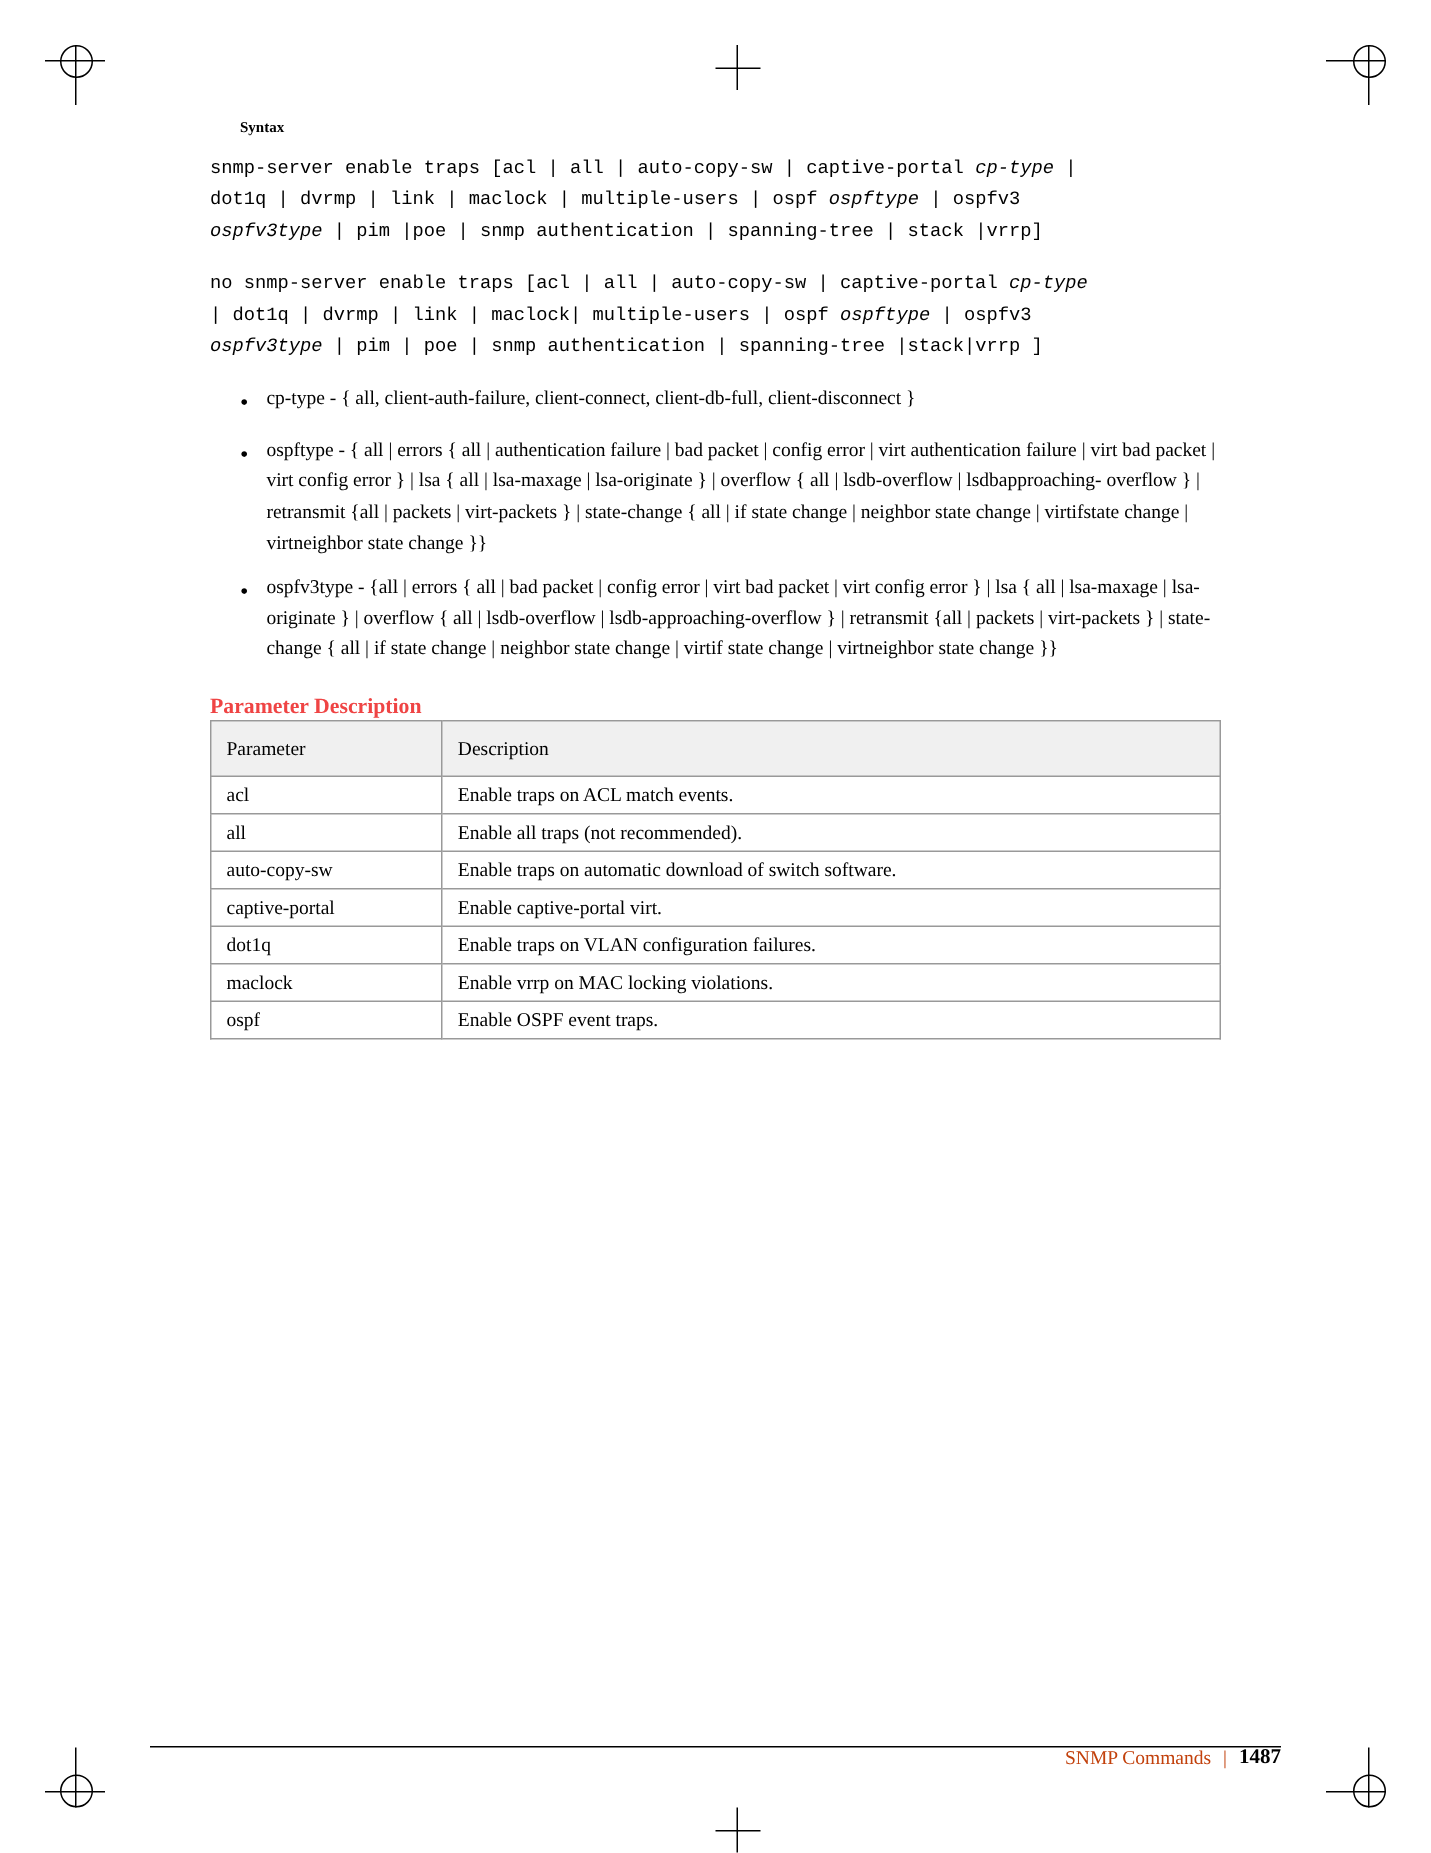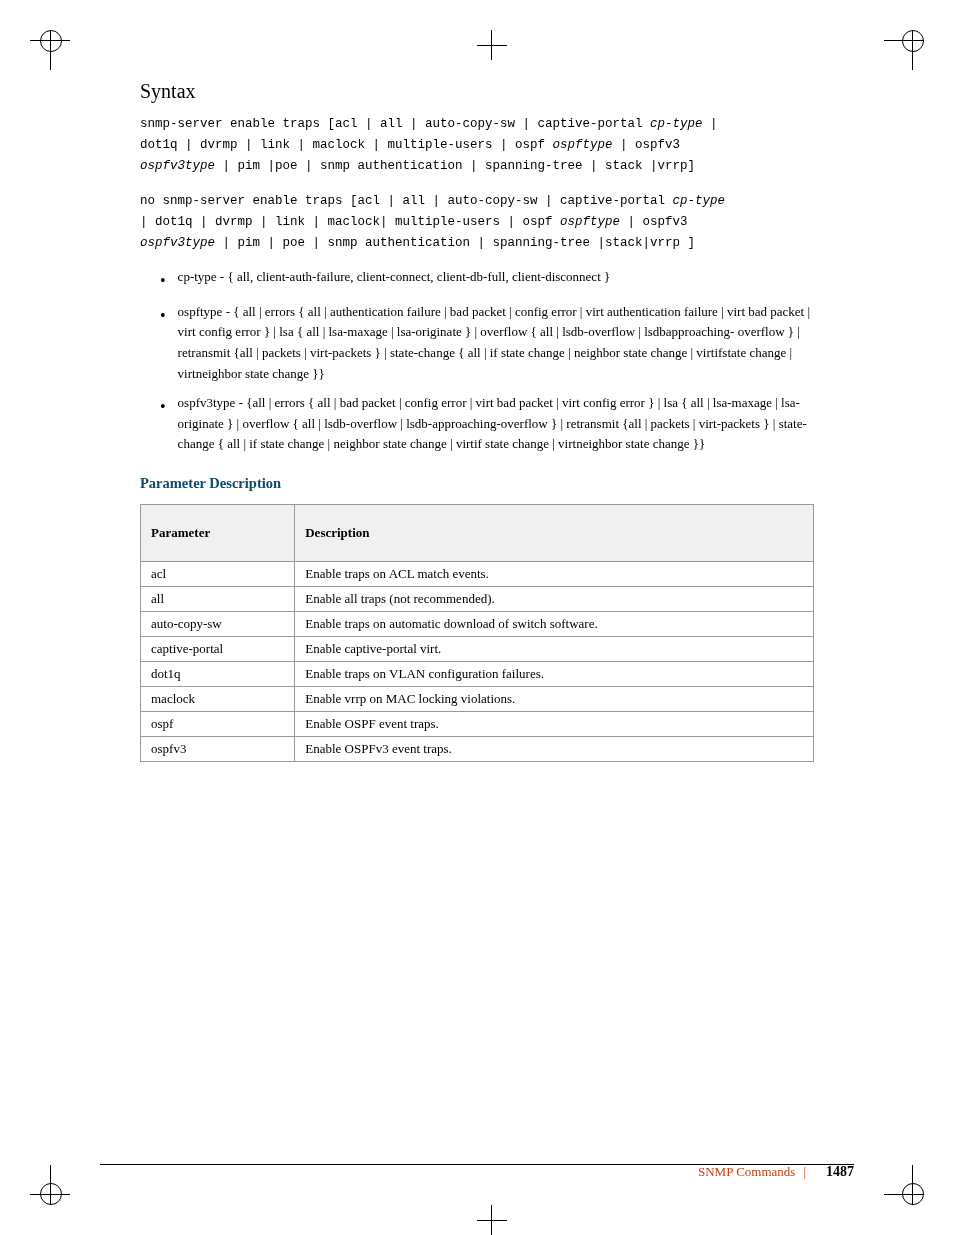--- a/index.html
+++ b/index.html
@@ -73,23 +73,24 @@
 
     
     .corner-mark.br .crosshair-h { width: 40px; bottom: 10px; left: 0; top: auto; }
     .corner-mark.br .crosshair-v { height: 40px; bottom: 0; right: 11px; top: auto; }
 
     .content {
       padding: 0 40px;
     }
 
     .section-title {
-      font-weight: normal;
-      font-size: 20px;
+      font-weight: bold;
+      font-size: 10px;
       margin-bottom: 10px;
+      margin-left: 20px;
     }
 
     .syntax-block {
       margin-bottom: 14px;
       line-height: 1.6;
       font-size: 13px;
     }
 
     .syntax-block .code-text {
       font-family: 'Courier New', Courier, monospace;
@@ -118,37 +119,36 @@
     .bullet-content {
       flex: 1;
       font-family: 'Times New Roman', Times, serif;
       font-size: 13px;
       line-height: 1.6;
     }
 
     .param-section-title {
       font-weight: bold;
       font-size: 14.5px;
-      color: #0c4a6e;
+      color: #ef4444;
       margin-top: 20px;
-      margin-bottom: 12px;
     }
 
     .param-table {
       width: 100%;
       border-collapse: collapse;
       font-size: 13px;
     }
 
     .param-table th {
       background: #f0f0f0;
       border: 1px solid #999;
-      padding: 20px 10px;
+      padding: 10px 10px;
       text-align: left;
-      font-weight: bold;
+      font-weight: normal;
       font-size: 13px;
     }
 
     .param-table td {
       border: 1px solid #999;
       padding: 4px 10px;
       font-size: 13px;
       vertical-align: top;
     }
 
@@ -168,21 +168,21 @@
     }
 
     .footer-text {
       font-family: 'Times New Roman', Times, serif;
       color: #c2410c;
     }
 
     .footer-page {
       font-weight: bold;
       font-size: 14px;
-      margin-left: 12px;
+      margin-left: 0;
     }
 
     .footer-divider {
       position: absolute;
       bottom: 70px;
       left: 100px;
       right: 100px;
       height: 1px;
       background: #000;
     }
@@ -328,24 +328,20 @@
             <td>Enable traps on VLAN configuration failures.</td>
           </tr>
           <tr>
             <td>maclock</td>
             <td>Enable vrrp on MAC locking violations.</td>
           </tr>
           <tr>
             <td>ospf</td>
             <td>Enable OSPF event traps.</td>
           </tr>
-          <tr>
-            <td>ospfv3</td>
-            <td>Enable OSPFv3 event traps.</td>
-          </tr>
         </tbody>
     </table>
 
   </div>
 
   <div class="footer-divider"></div>
 
   <div class="footer">
     <span class="footer-text">SNMP Commands</span>
     <span class="footer-text" style="margin-left:8px; margin-right:8px;">|</span>

